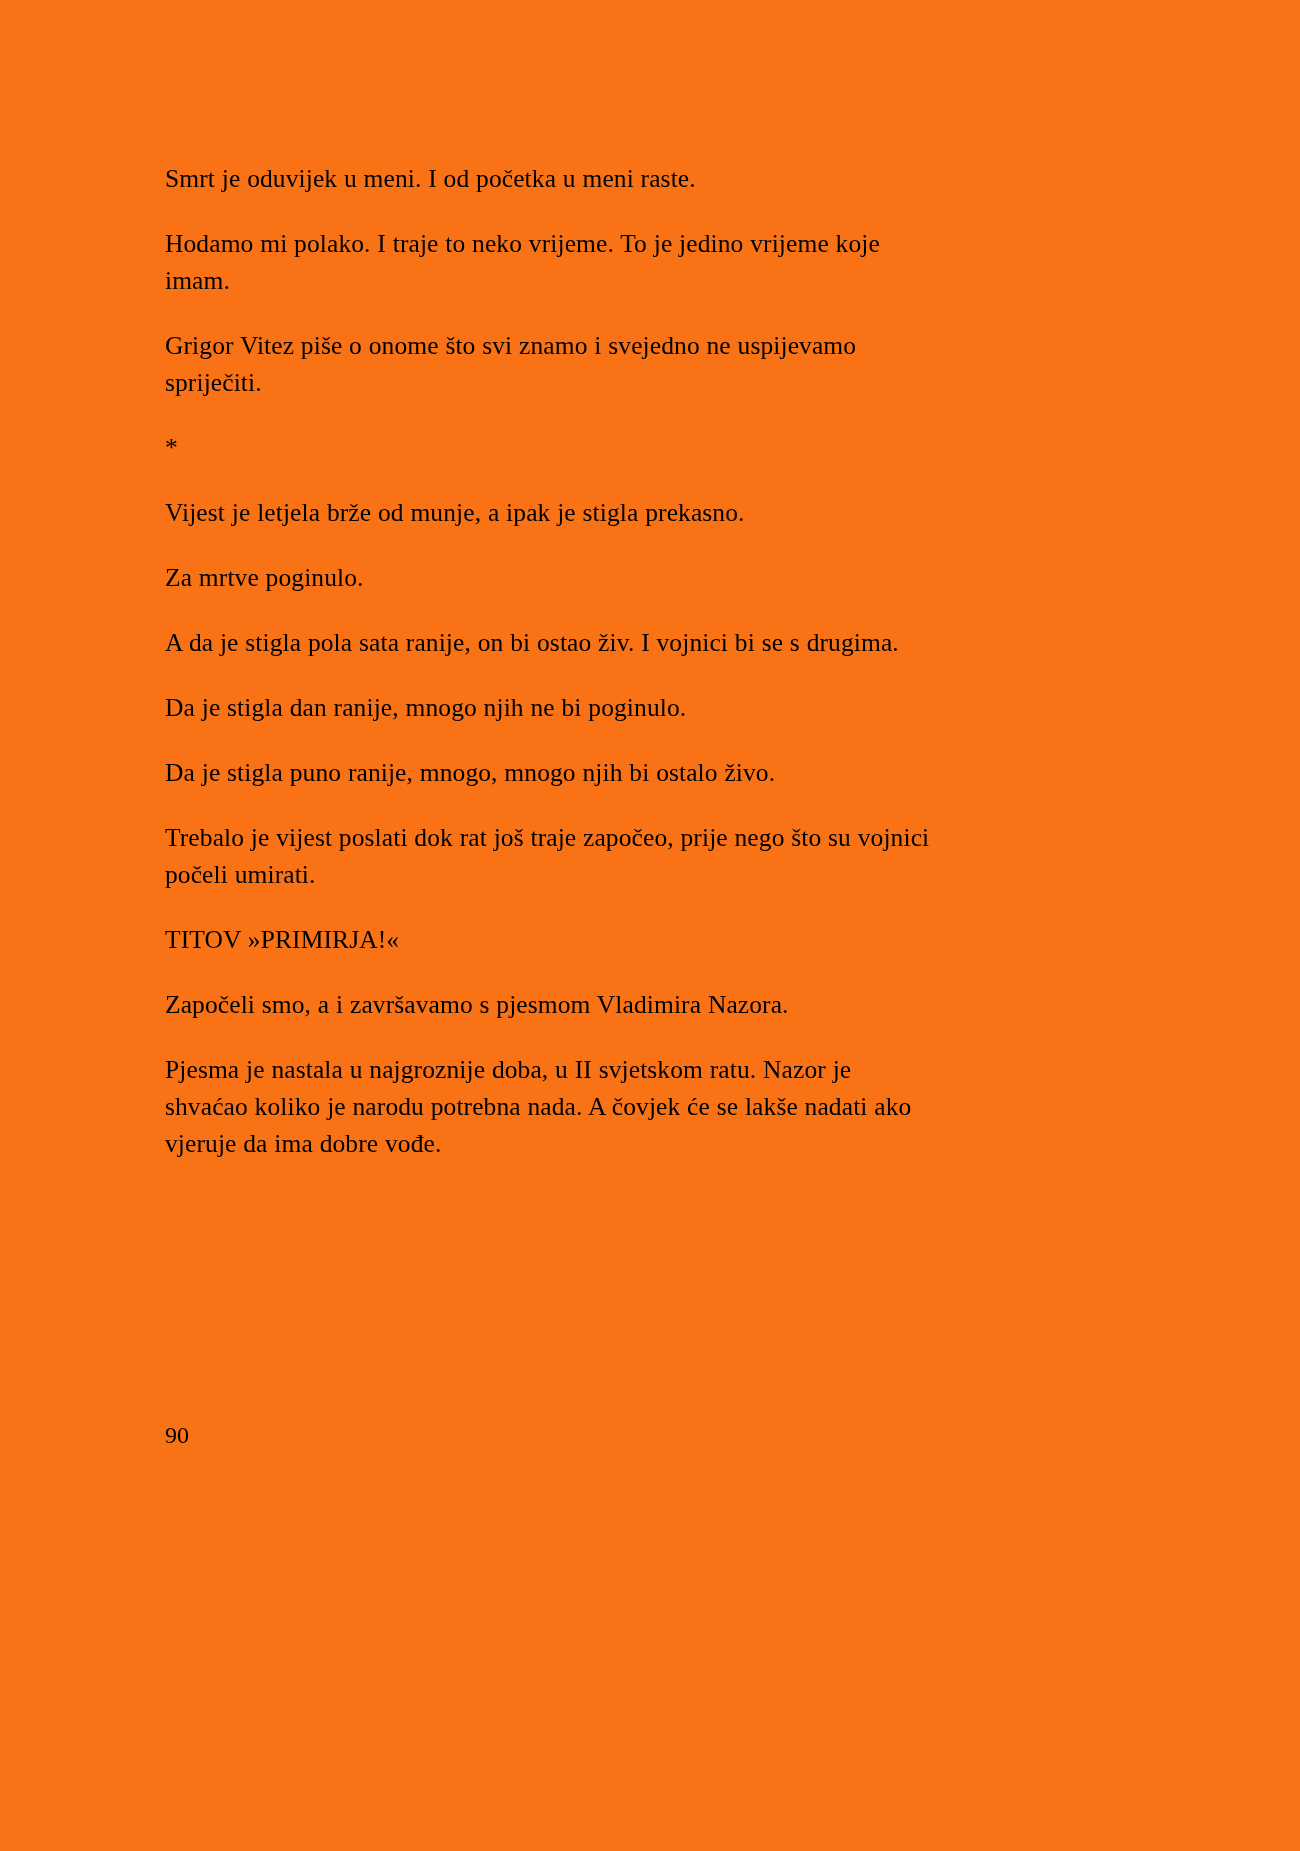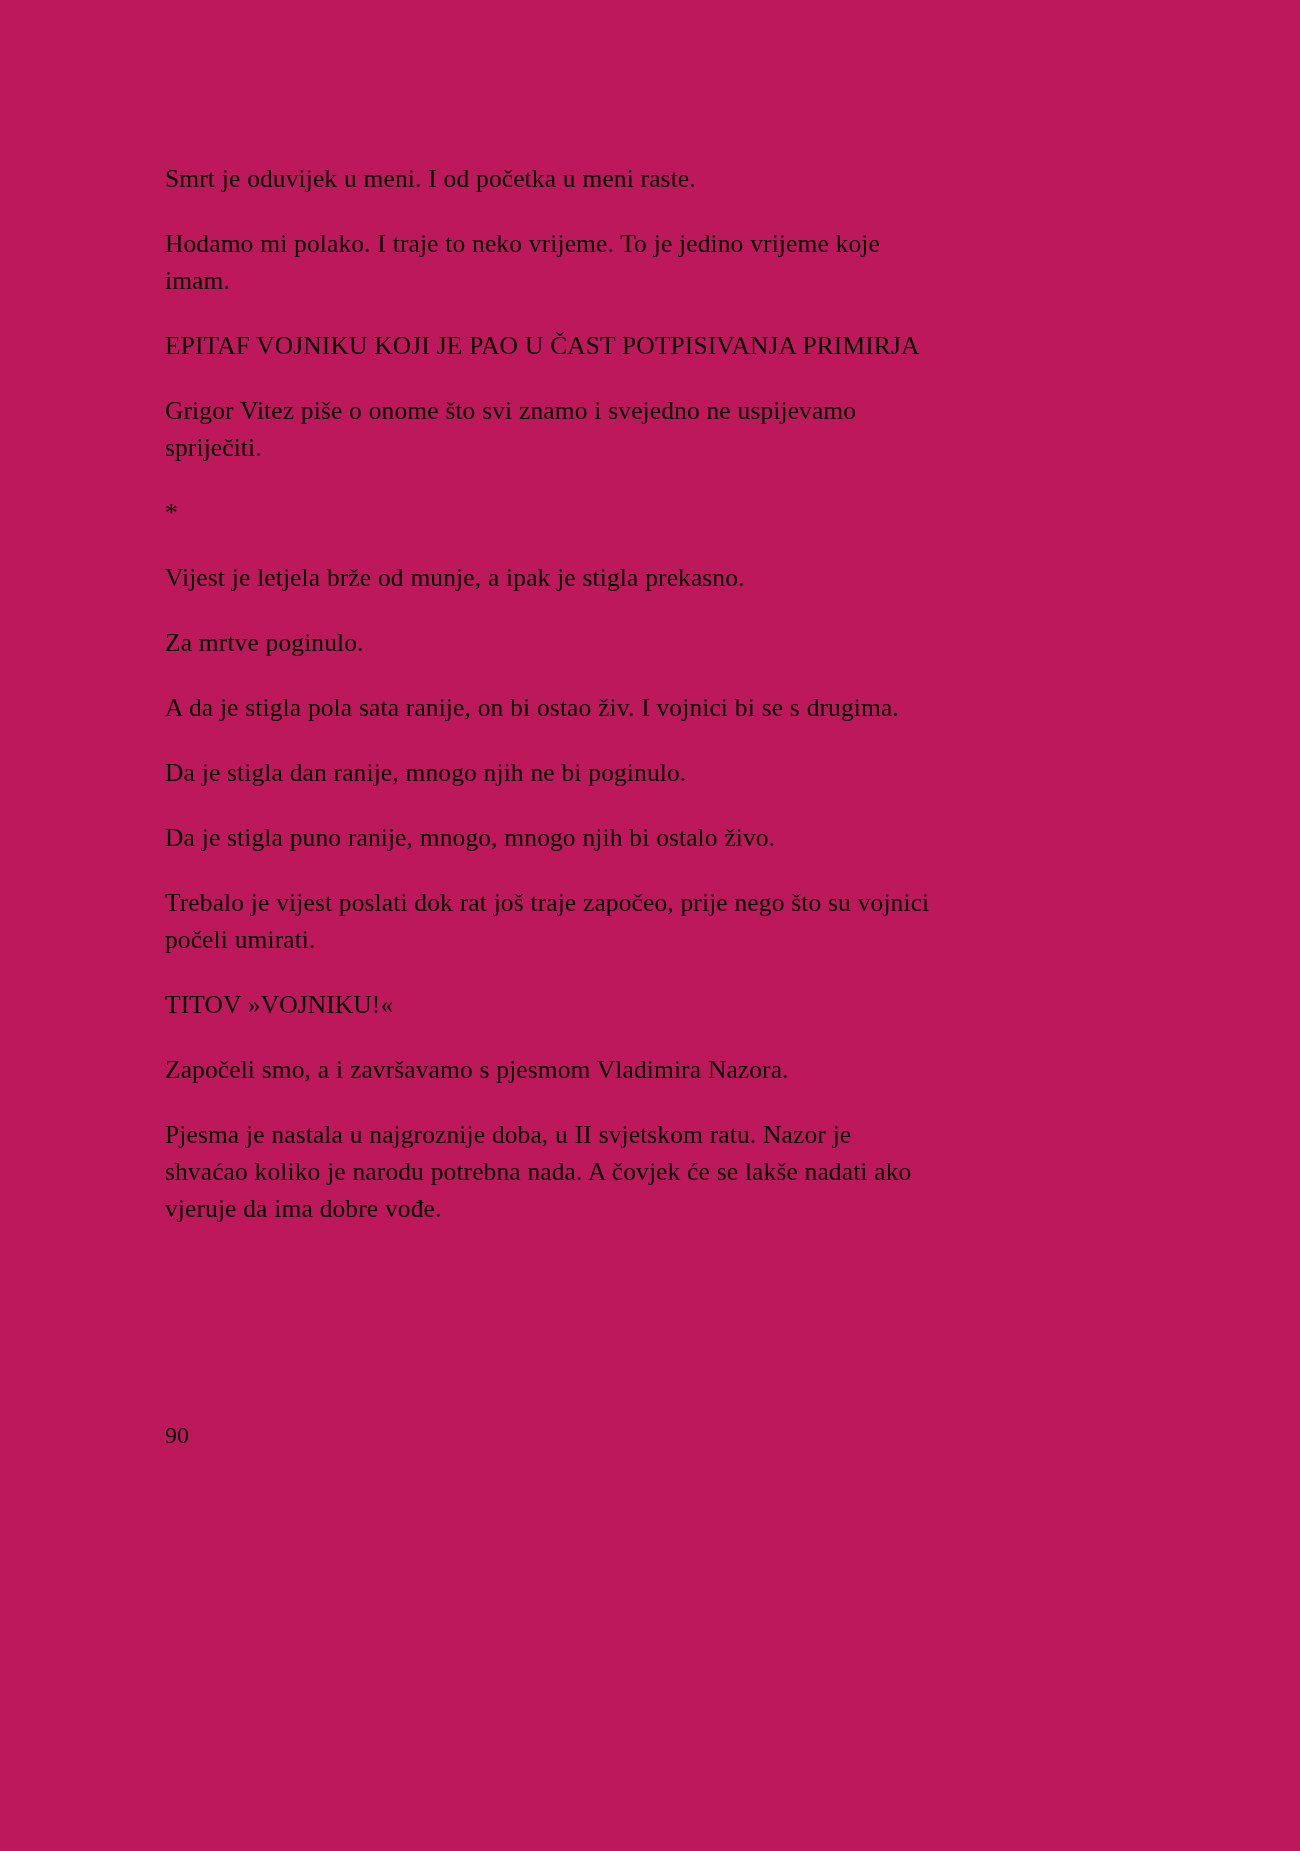--- a/index.html
+++ b/index.html
@@ -11,21 +11,21 @@
     height: 1851px;
     background: #ffffff;
     font-family: "Liberation Serif", "DejaVu Serif", serif;
     color: #000000;
     -webkit-font-smoothing: antialiased;
   }
   .page {
     position: relative;
     width: 1300px;
     height: 1851px;
-    background: #be185d;
+    background: #f97316;
     box-sizing: border-box;
   }
   .text-column {
     position: absolute;
     left: 165px;
     top: 160px;
     width: 765px;
   }
   .para {
     font-size: 25.5px;
@@ -56,29 +56,28 @@
   }
 </style>
 </head>
 <body>
 
 <div class="page">
 
   <div class="text-column">
     <p class="para">Smrt je oduvijek u meni. I od početka u meni raste.</p>
     <p class="para">Hodamo mi polako. I traje to neko vrijeme. To je jedino vrijeme koje imam.</p>
-    <p class="para heading">EPITAF VOJNIKU KOJI JE PAO U ČAST POTPISIVANJA PRIMIRJA</p>
     <p class="para">Grigor Vitez piše o onome što svi znamo i svejedno ne uspijevamo spriječiti.</p>
     <p class="para asterisk">*</p>
     <p class="para">Vijest je letjela brže od munje, a ipak je stigla prekasno.</p>
     <p class="para">Za mrtve poginulo.</p>
     <p class="para">A da je stigla pola sata ranije, on bi ostao živ. I vojnici bi se s drugima.</p>
     <p class="para">Da je stigla dan ranije, mnogo njih ne bi poginulo.</p>
     <p class="para">Da je stigla puno ranije, mnogo, mnogo njih bi ostalo živo.</p>
     <p class="para">Trebalo je vijest poslati dok rat još traje započeo, prije nego što su vojnici počeli umirati.</p>
-    <p class="para heading">TITOV »VOJNIKU!«</p>
+    <p class="para heading">TITOV »PRIMIRJA!«</p>
     <p class="para">Započeli smo, a i završavamo s pjesmom Vladimira Nazora.</p>
     <p class="para">Pjesma je nastala u najgroznije doba, u II svjetskom ratu. Nazor je shvaćao koliko je narodu potrebna nada. A čovjek će se lakše nadati ako vjeruje da ima dobre vođe.</p>
   </div>
 
   <div class="page-number">90</div>
 
 </div>
 
 </body></html>

